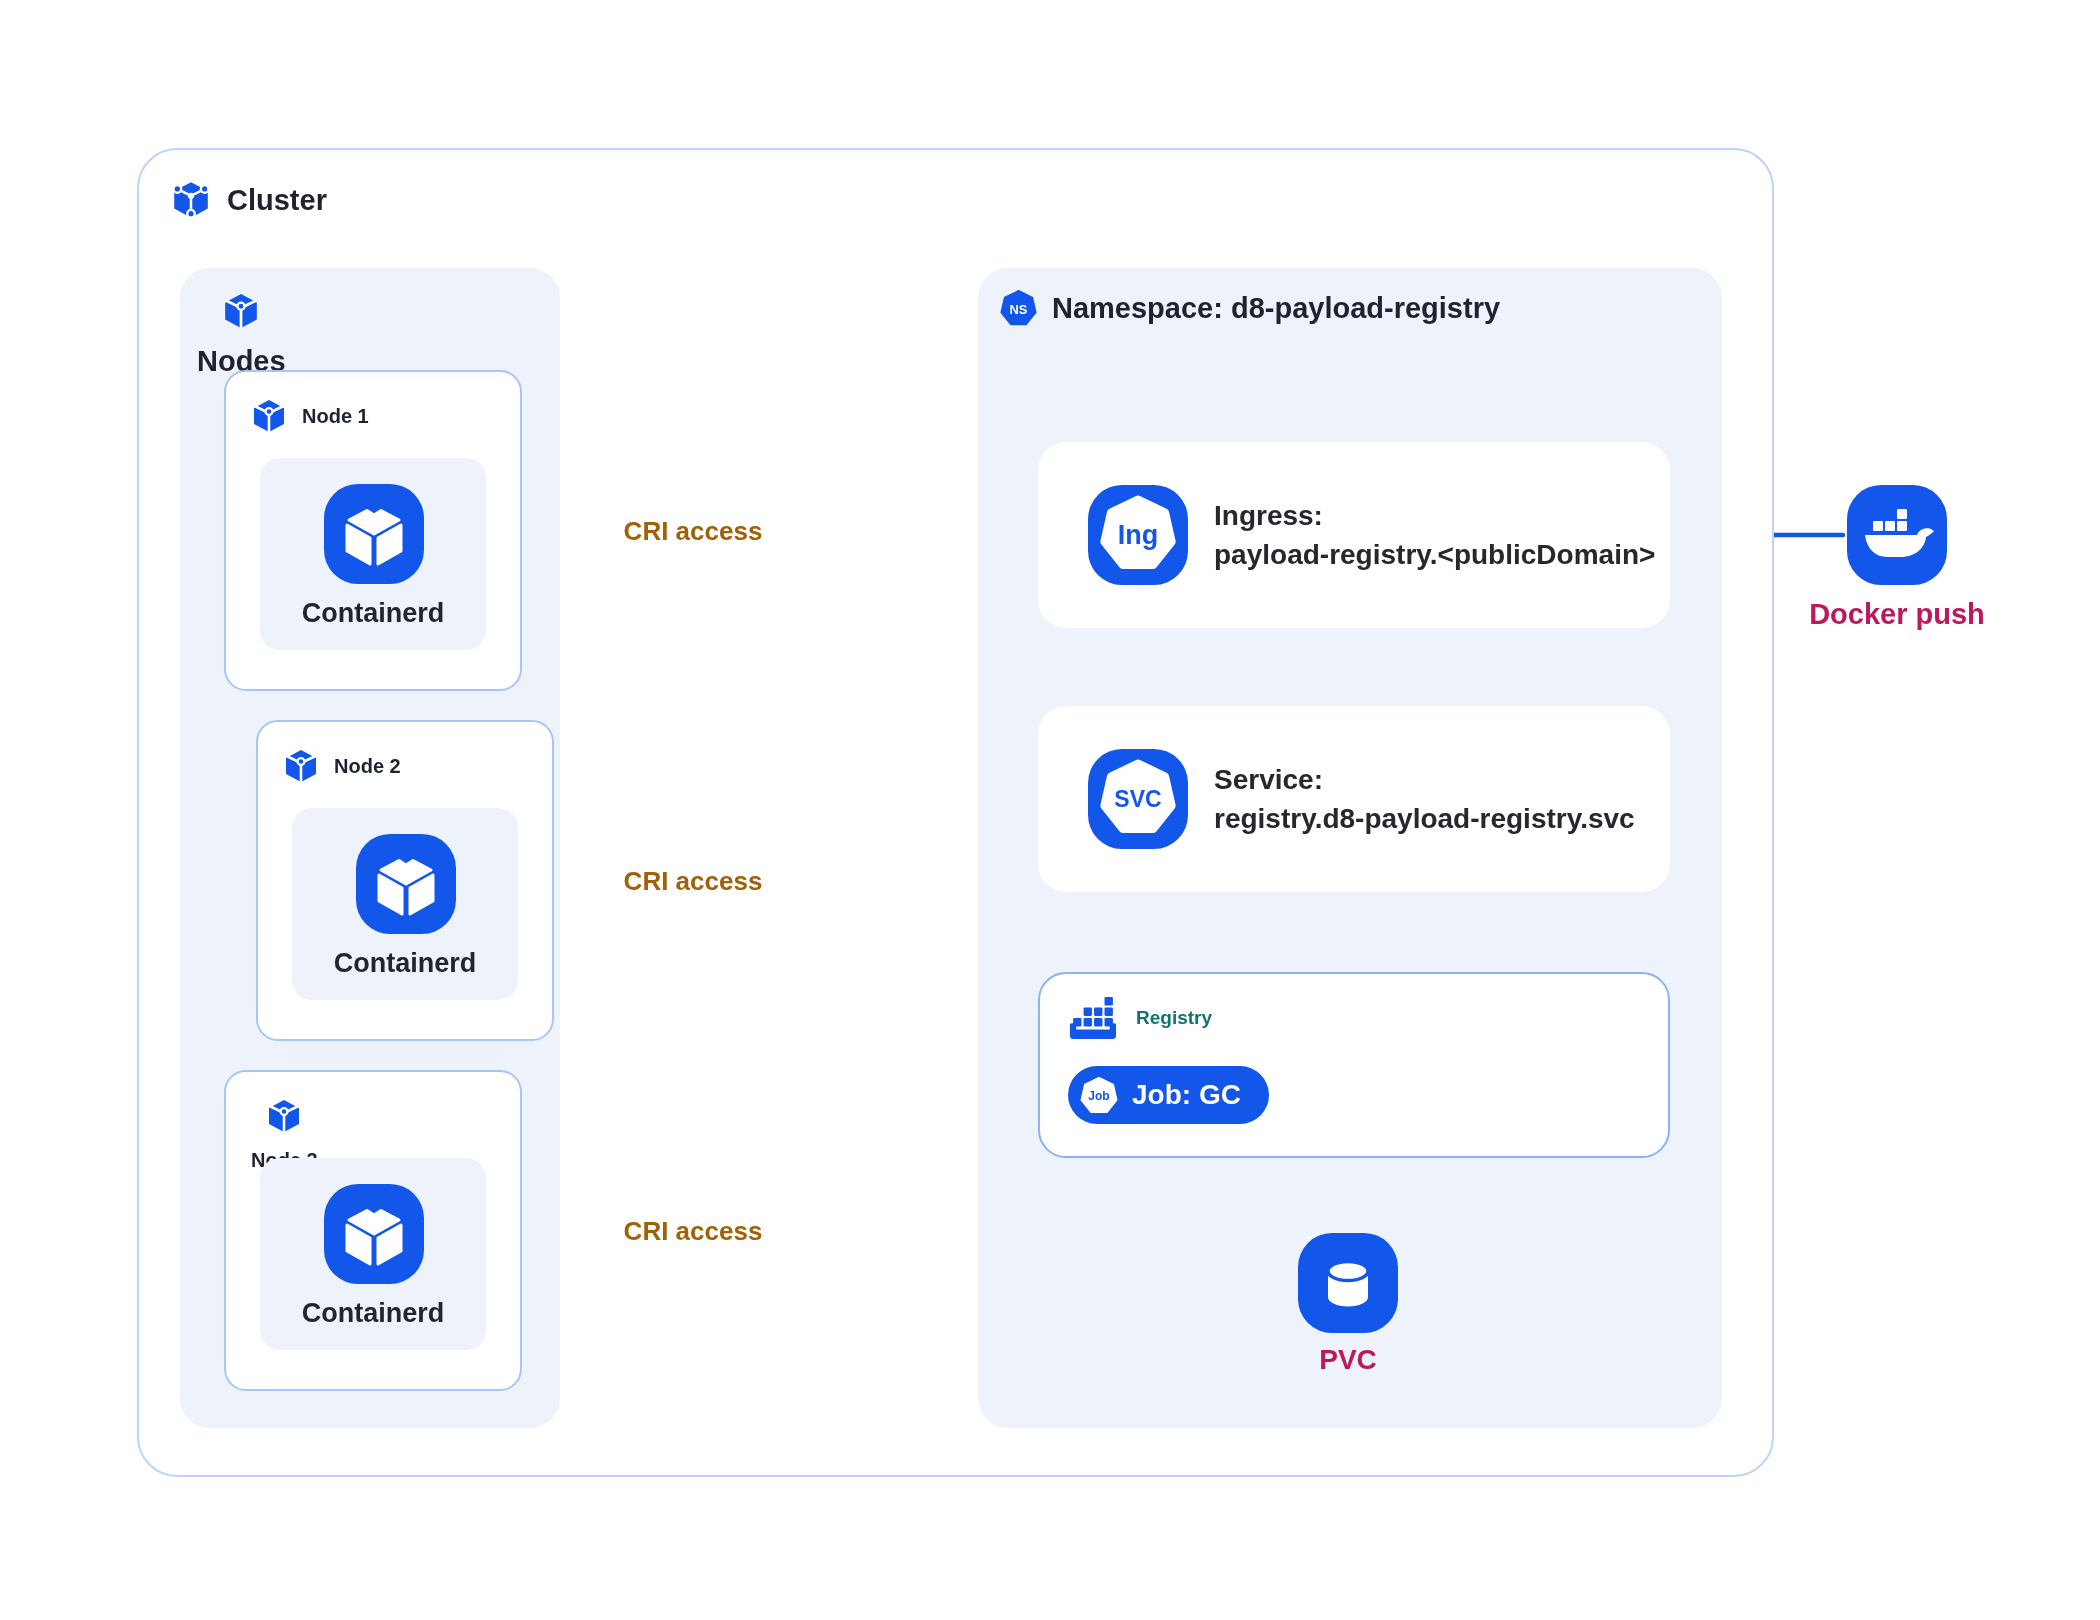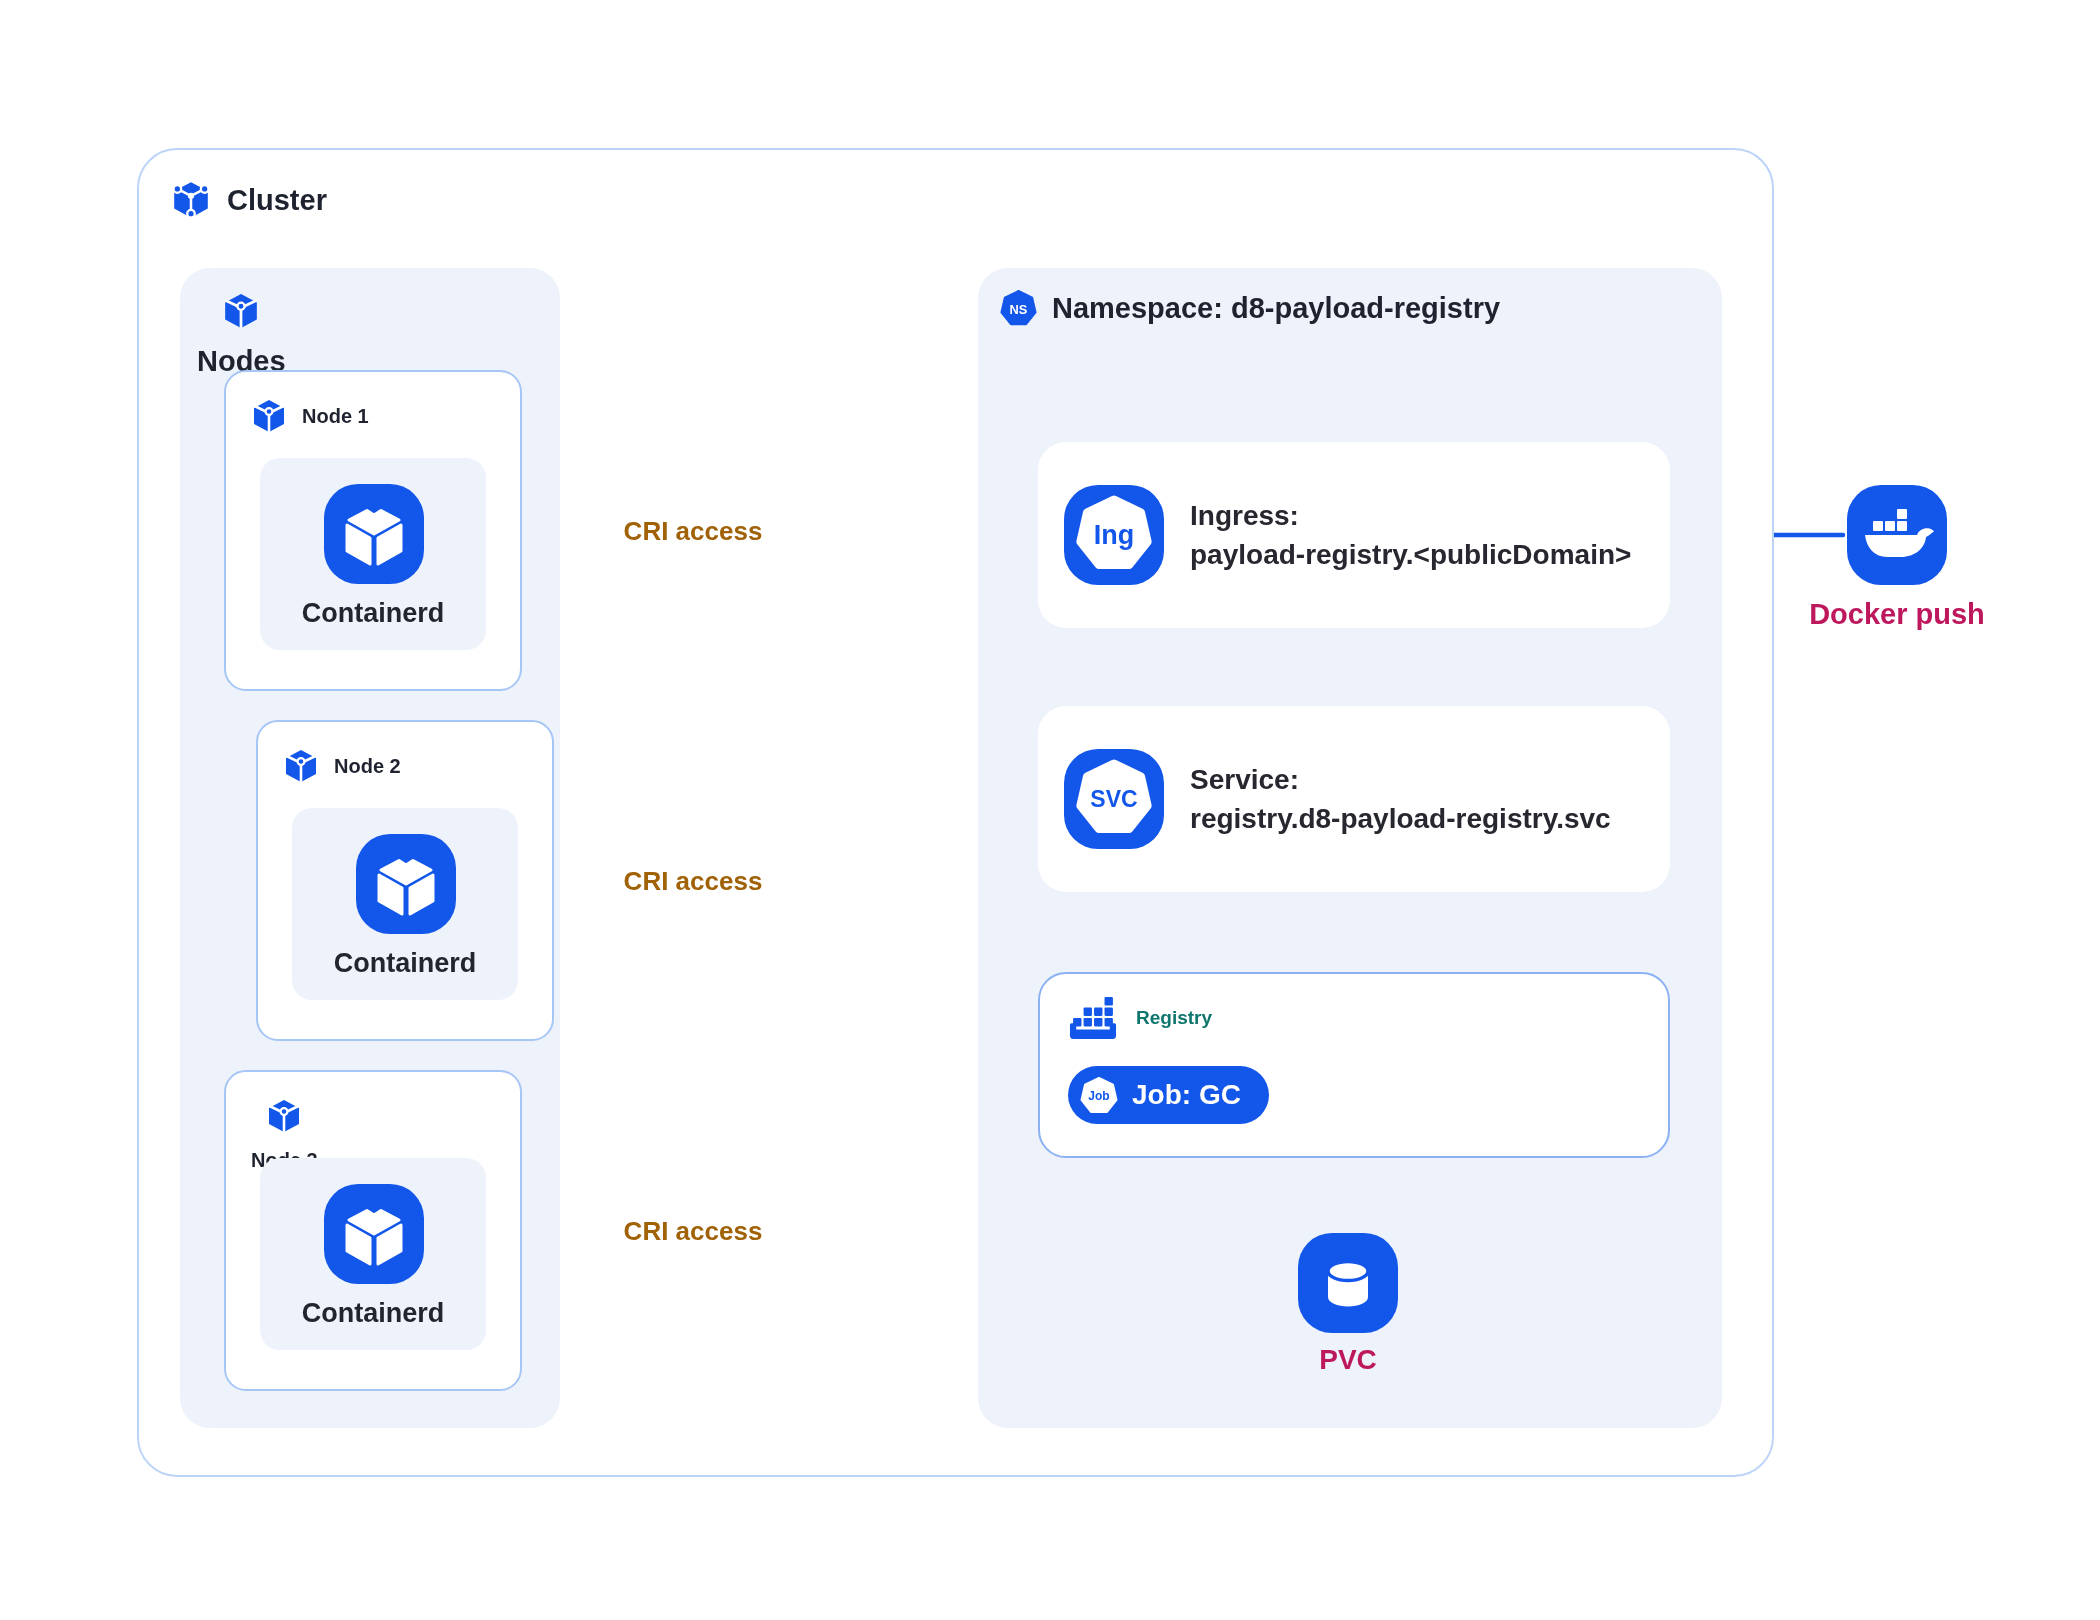--- a/index.html
+++ b/index.html
@@ -39,21 +39,21 @@
   .cri-label{
     width:200px;text-align:center;font-size:26px;font-weight:700;color:#a16207;
     line-height:34px;
   }
   .icon-label{
     text-align:center;font-size:28px;font-weight:700;color:#be185d;
   }
   
   .card{
     left:1038px;width:632px;height:186px;background:#ffffff;border-radius:28px;
-    display:flex;align-items:center;padding-left:26px;box-sizing:border-box;gap:26px;
+    display:flex;align-items:center;padding-left:50px;box-sizing:border-box;gap:26px;
   }
   .card .lines{font-size:28px;font-weight:700;line-height:39px;color:#26272f;white-space:nowrap;}
   .registry-card{
     left:1038px;top:972px;width:632px;height:186px;background:#ffffff;
     border:2px solid #8cb2f2;border-radius:28px;box-sizing:border-box;
   }
   .reg-hdr{left:28px;top:22px;display:flex;align-items:center;gap:18px;}
   .reg-hdr .txt{font-size:19px;font-weight:700;color:#0f766e;}
   .pill-row{left:28px;top:92px;display:flex;gap:40px;}
   .pill{

